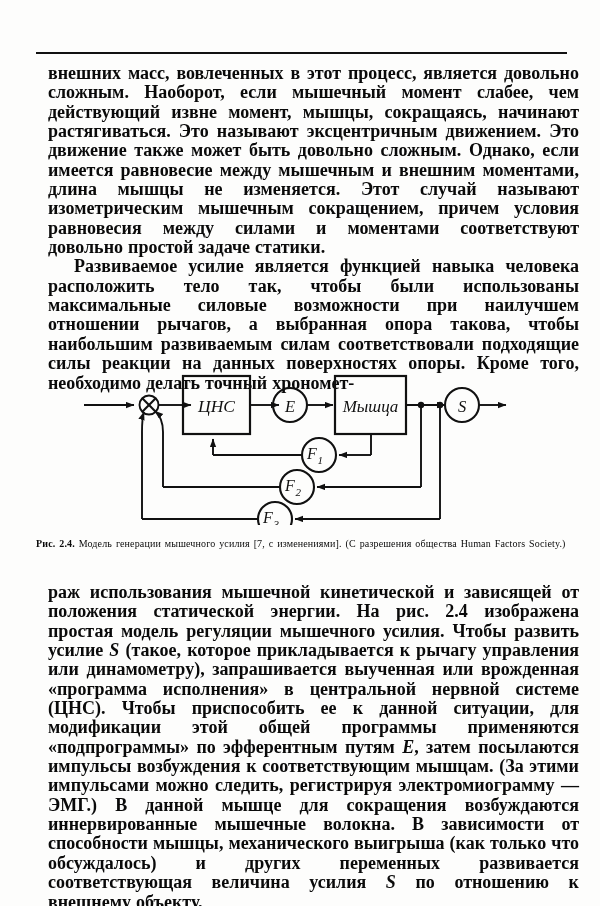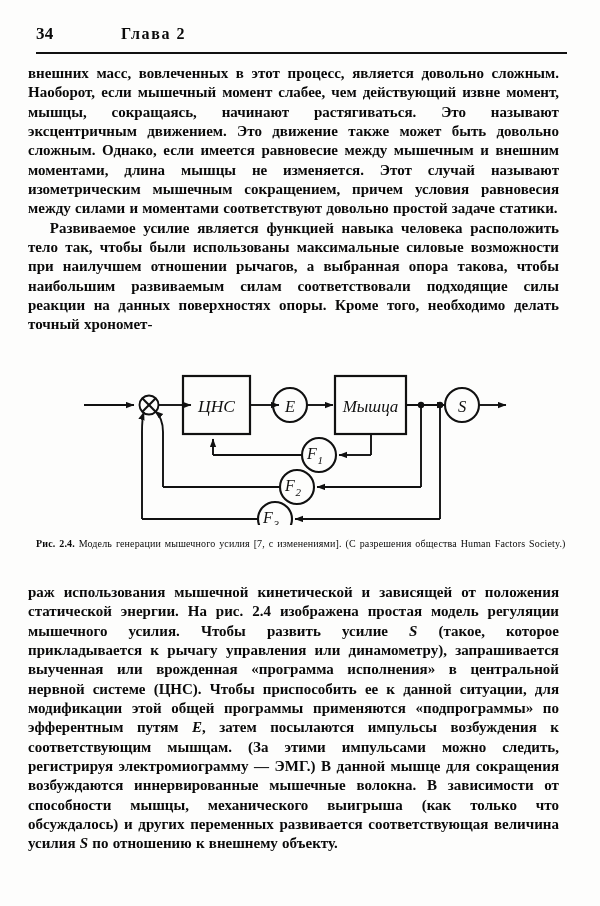--- a/index.html
+++ b/index.html
@@ -53,23 +53,23 @@
     left: 36px;
     top: 52px;
     width: 531px;
     height: 2px;
     background: #111;
   }
 
   
   .body-col {
     position: absolute;
-    left: 28px;
-    width: 531px;
-    font-size: 15px;
+    left: 48px;
+    width: 531px;
+    font-size: 18px;
     line-height: 19.35px;
     text-align: justify;
     font-weight: bold;
     letter-spacing: 0px;
     word-spacing: 0.5px;
     -webkit-font-smoothing: none;
   }
   .body-col p {
     margin: 0;
     text-indent: 1.45em;
@@ -110,24 +110,20 @@
   }
   .caption .lead {
     font-weight: bold;
   }
 </style>
 </head>
 <body>
 
 <div class="page">
 
-  <div class="header">
-    <span class="folio">34</span>
-    <span class="chaptitle">Глава 2</span>
-  </div>
   <div class="rule"></div>
 
   <div class="body-col" id="text-top">
     <p class="noindent">внешних масс, вовлеченных в этот процесс, является довольно сложным. Наоборот, если мышечный момент слабее, чем действующий извне момент, мышцы, сокращаясь, начинают растягиваться. Это называют эксцентричным движением. Это движение также может быть довольно сложным. Однако, если имеется равновесие между мышечным и внешним моментами, длина мышцы не изменяется. Этот случай называют изометрическим мышечным сокращением, причем условия равновесия между силами и моментами соответствуют довольно простой задаче статики.</p>
     <p>Развиваемое усилие является функцией навыка человека расположить тело так, чтобы были использованы максимальные силовые возможности при наилучшем отношении рычагов, а выбранная опора такова, чтобы наибольшим развиваемым силам соответствовали подходящие силы реакции на данных поверхностях опоры. Кроме того, необходимо делать точный хрономет-</p>
   </div>
 
   <div class="figure">
     <svg width="531" height="165" viewBox="0 0 531 165">
       <defs>

